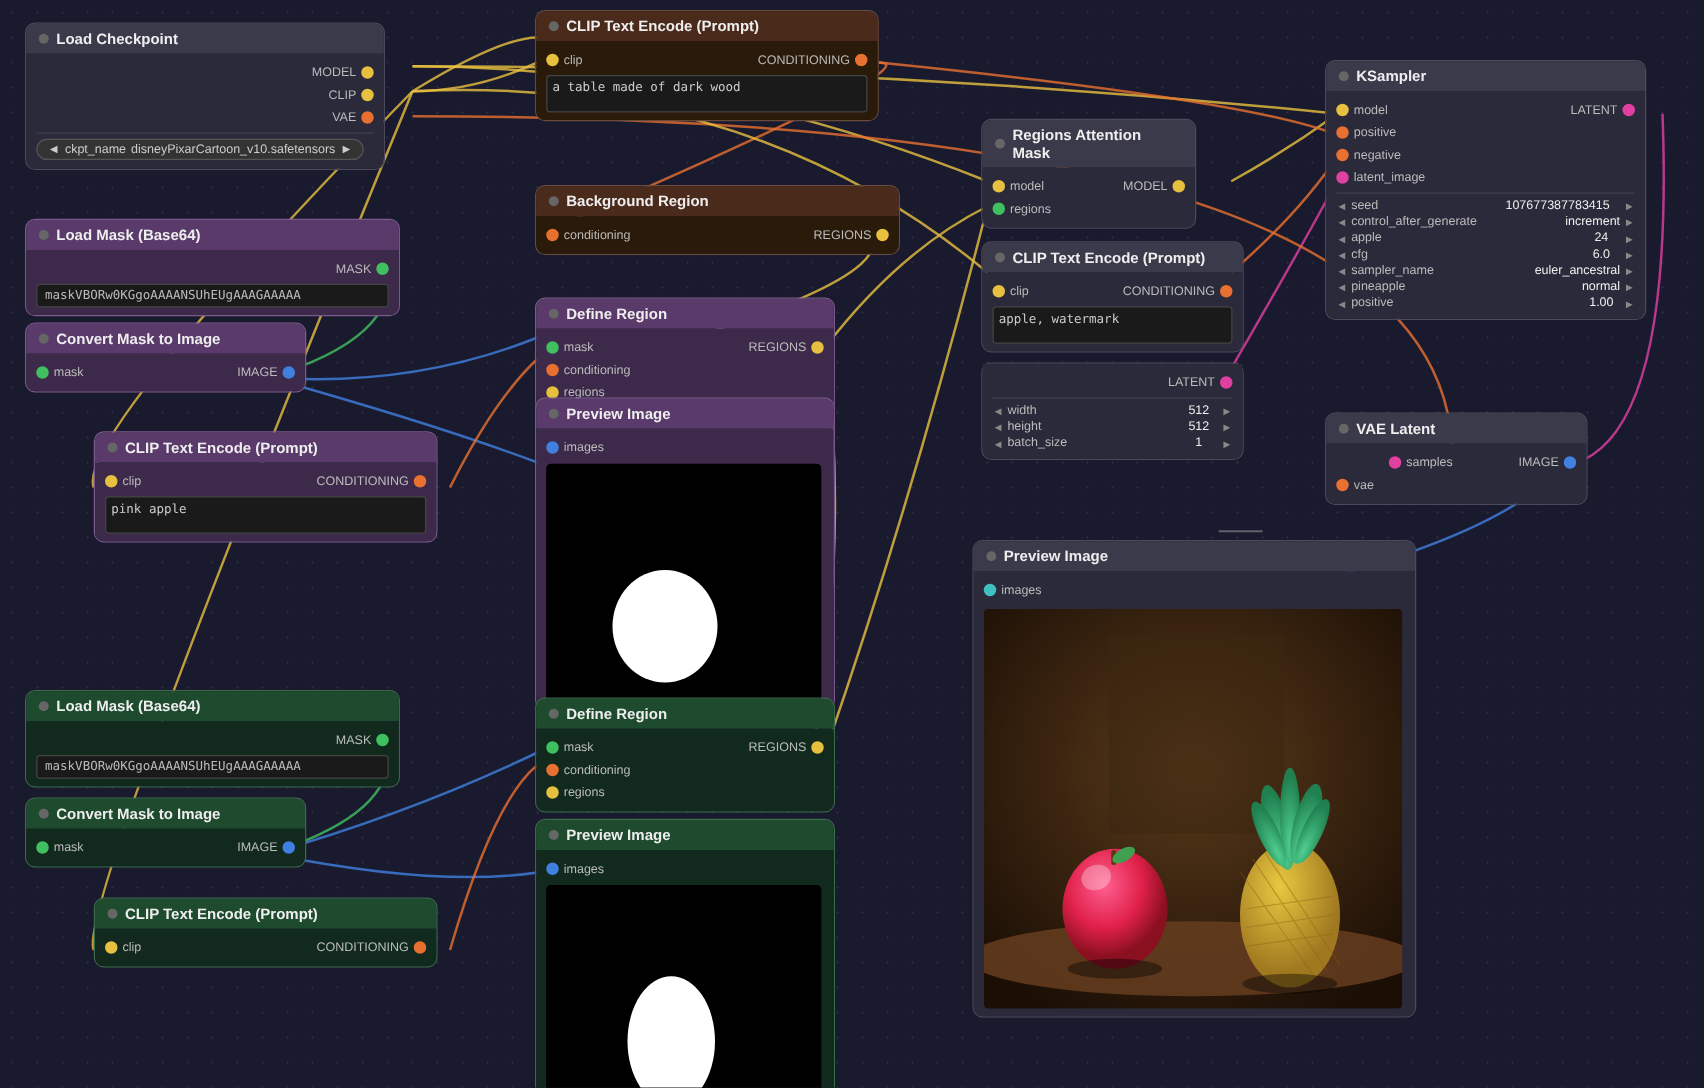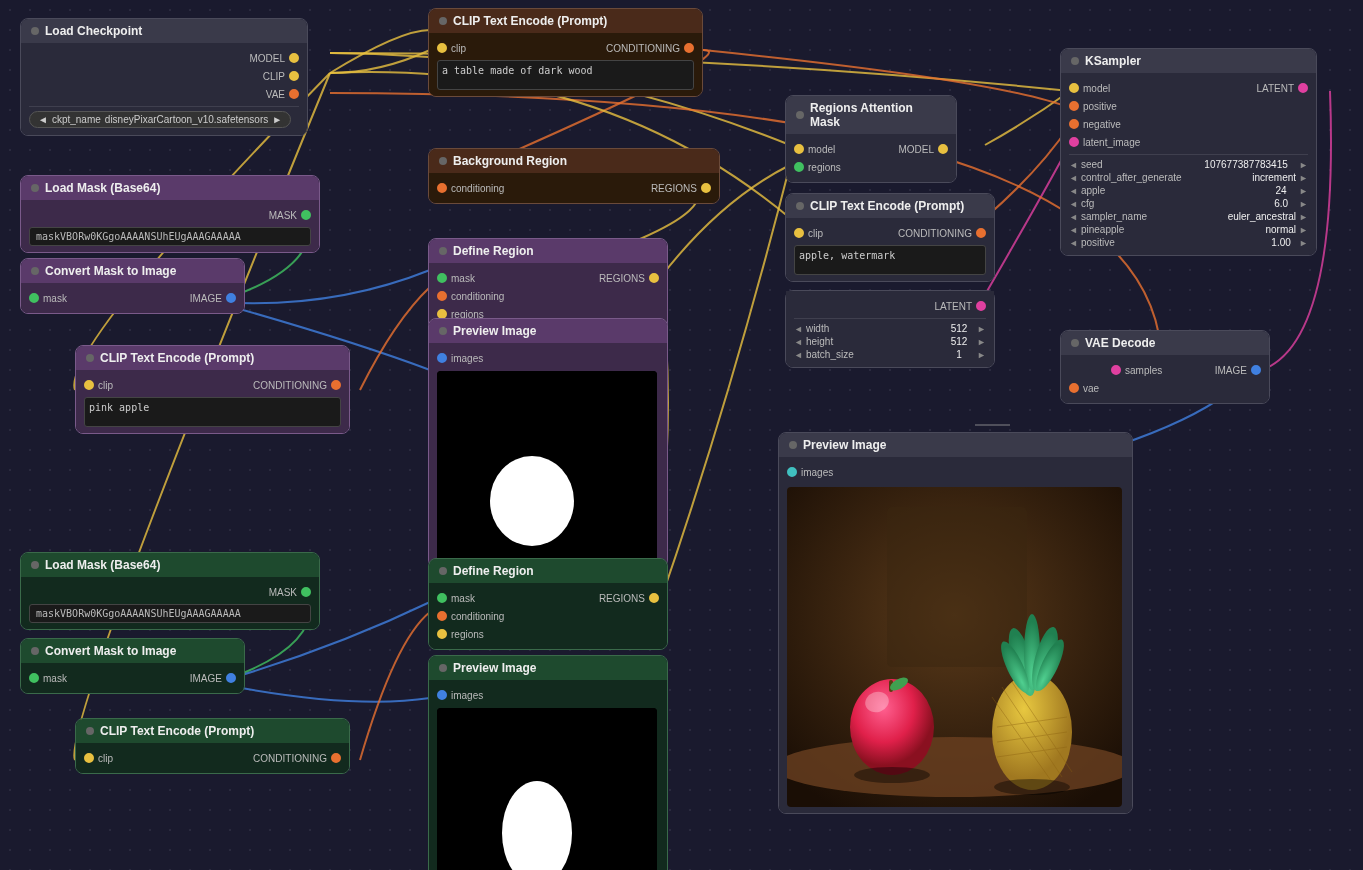--- a/index.html
+++ b/index.html
@@ -791,21 +791,21 @@
         <span class="value-text">1.00</span>
         <span class="arrow-btn">►</span>
       </div>
     </div>
   </div>
 </div>
 
 <div class="node theme-gray" style="left:1060px; top:330px; width:210px;">
   <div class="node-header">
     <div class="node-dot"></div>
-    <span>VAE Decode</span>
+    <span>VAE Latent</span>
   </div>
   <div class="node-body">
     <div class="node-row">
       <div style="display:flex;align-items:center;gap:4px;padding-left:42px;">
         <div class="port port-pink"></div>
         <span class="port-label">samples</span>
       </div>
       <div style="display:flex;align-items:center;gap:4px;">
         <span class="port-label">IMAGE</span>
         <div class="port port-blue"></div>

